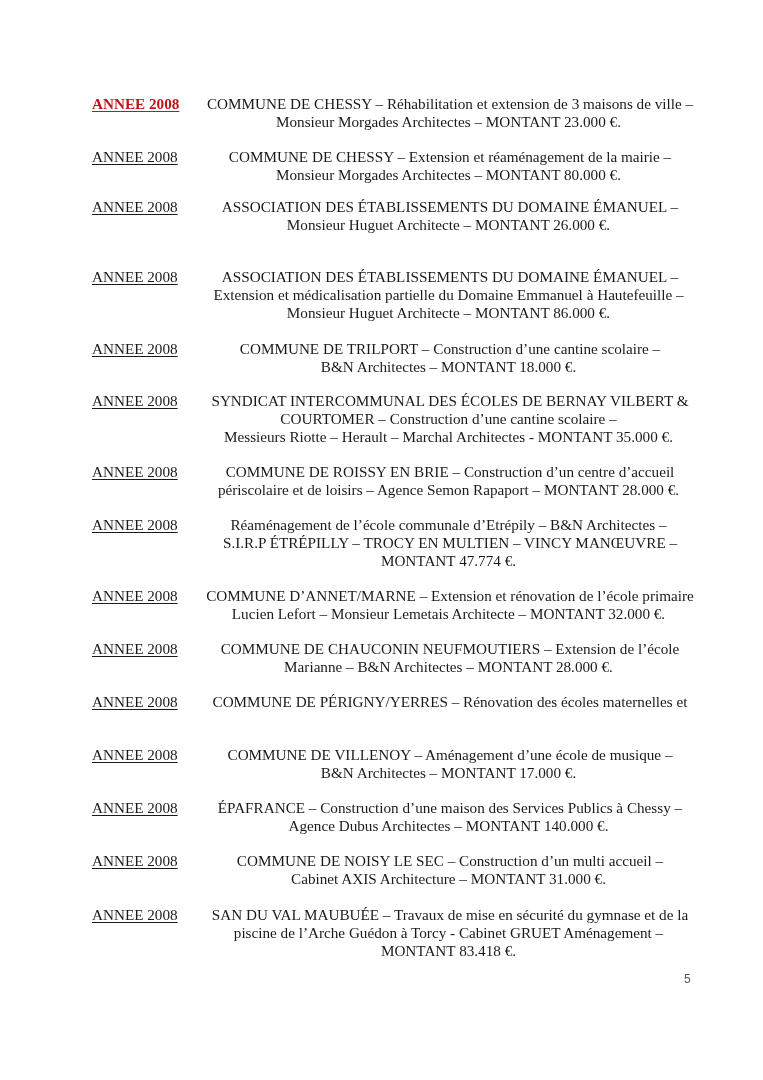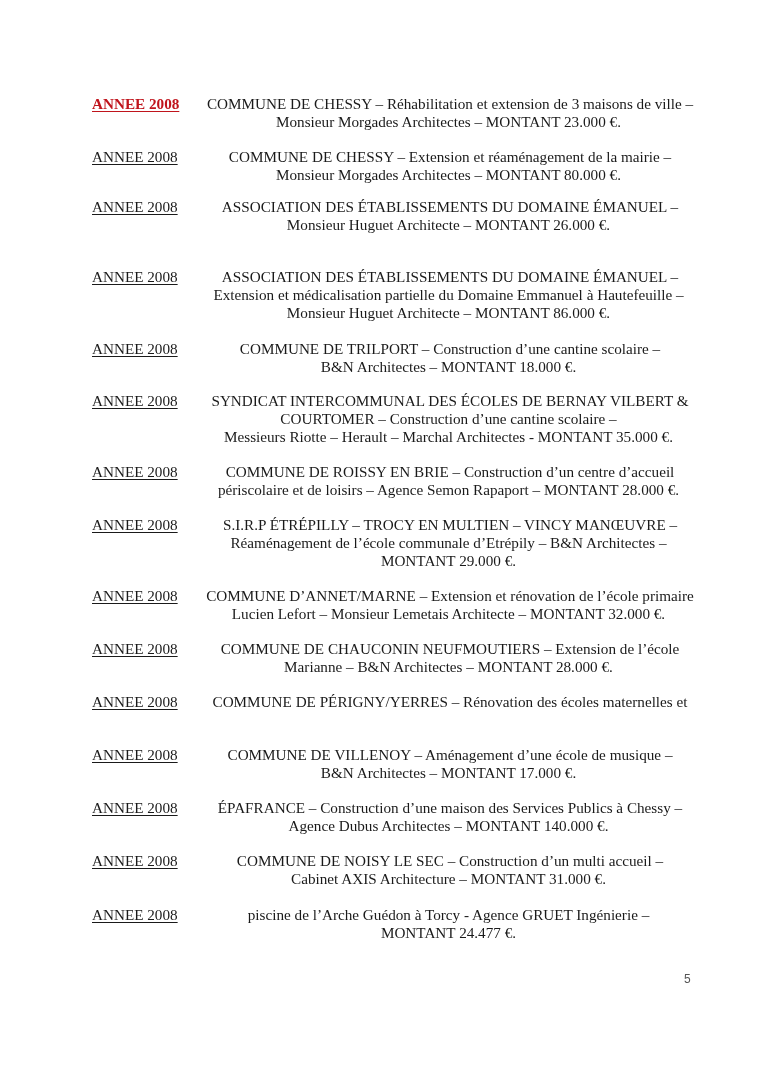--- a/index.html
+++ b/index.html
@@ -116,23 +116,23 @@
       <div class="entry" style="top: 463px;">
         <span class="year">ANNEE 2008</span>
         <div class="body">
           <span class="line first">COMMUNE DE ROISSY EN BRIE – Construction d’un centre d’accueil</span>
           <span class="line">périscolaire et de loisirs – Agence Semon Rapaport – MONTANT 28.000 €.</span>
         </div>
       </div>
       <div class="entry" style="top: 516px;">
         <span class="year">ANNEE 2008</span>
         <div class="body">
+          <span class="line">Réaménagement de l’école communale d’Etrépily – B&amp;N Architectes –</span>
           <span class="line first">S.I.R.P ÉTRÉPILLY – TROCY EN MULTIEN – VINCY MANŒUVRE –</span>
-          <span class="line">Réaménagement de l’école communale d’Etrépily – B&amp;N Architectes –</span>
-          <span class="line">MONTANT 29.000 €.</span>
+          <span class="line">MONTANT 47.774 €.</span>
         </div>
       </div>
       <div class="entry" style="top: 587px;">
         <span class="year">ANNEE 2008</span>
         <div class="body">
           <span class="line first">COMMUNE D’ANNET/MARNE – Extension et rénovation de l’école primaire</span>
           <span class="line">Lucien Lefort – Monsieur Lemetais Architecte – MONTANT 32.000 €.</span>
         </div>
       </div>
       <div class="entry" style="top: 640px;">
@@ -165,19 +165,20 @@
       <div class="entry" style="top: 852px;">
         <span class="year">ANNEE 2008</span>
         <div class="body">
           <span class="line first">COMMUNE DE NOISY LE SEC – Construction d’un multi accueil –</span>
           <span class="line">Cabinet AXIS Architecture – MONTANT 31.000 €.</span>
         </div>
       </div>
       <div class="entry" style="top: 906px;">
         <span class="year">ANNEE 2008</span>
         <div class="body">
-          <span class="line">piscine de l’Arche Guédon à Torcy - Agence GRUET Ingénierie –</span>
-          <span class="line">MONTANT 24.477 €.</span>
+          <span class="line first">SAN DU VAL MAUBUÉE – Travaux de mise en sécurité du gymnase et de la</span>
+          <span class="line">piscine de l’Arche Guédon à Torcy - Cabinet GRUET Aménagement –</span>
+          <span class="line">MONTANT 83.418 €.</span>
         </div>
       </div>
     </div>
   <div class="page-number">5</div>
 </div>
 
 </body></html>

